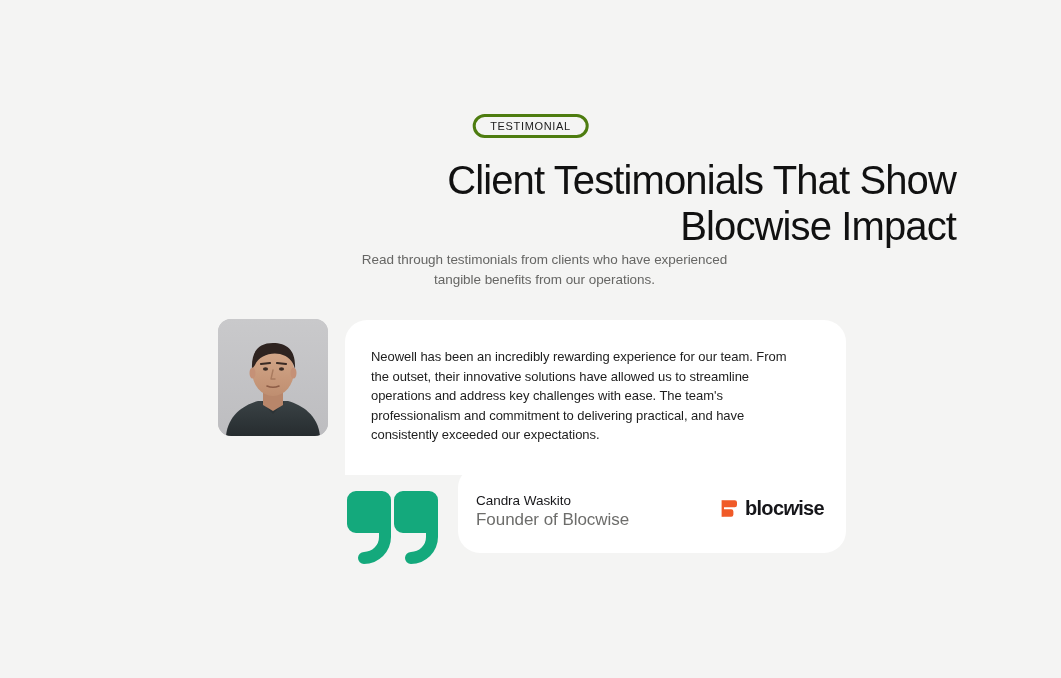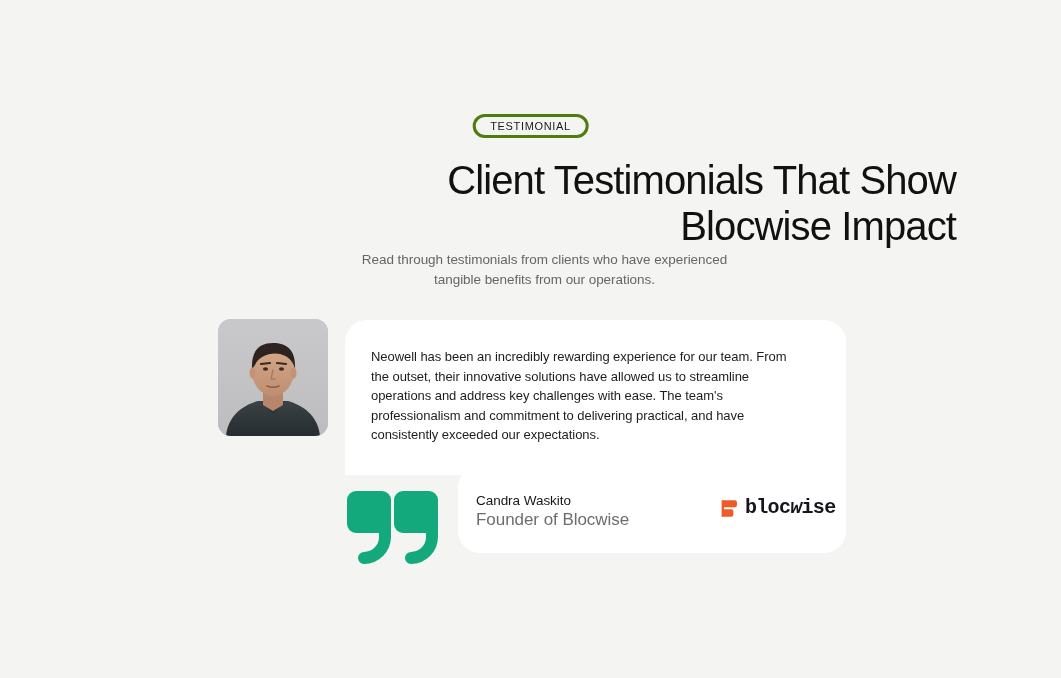--- a/index.html
+++ b/index.html
@@ -165,21 +165,20 @@
     gap: 6px;
   }
   .brand-mark { display: block; width: 19px; height: 19px; }
   .brand-word {
     font-size: 20px;
     line-height: 20px;
     font-weight: 700;
     letter-spacing: -0.035em;
     color: #16161a;
     white-space: nowrap;
-    font-family: Liberation Mono, monospace;
   }
   .brand-word .w-italic {
     font-style: italic;
   }
 </style>
 </head>
 <body>
 
 <div class="page">
 

